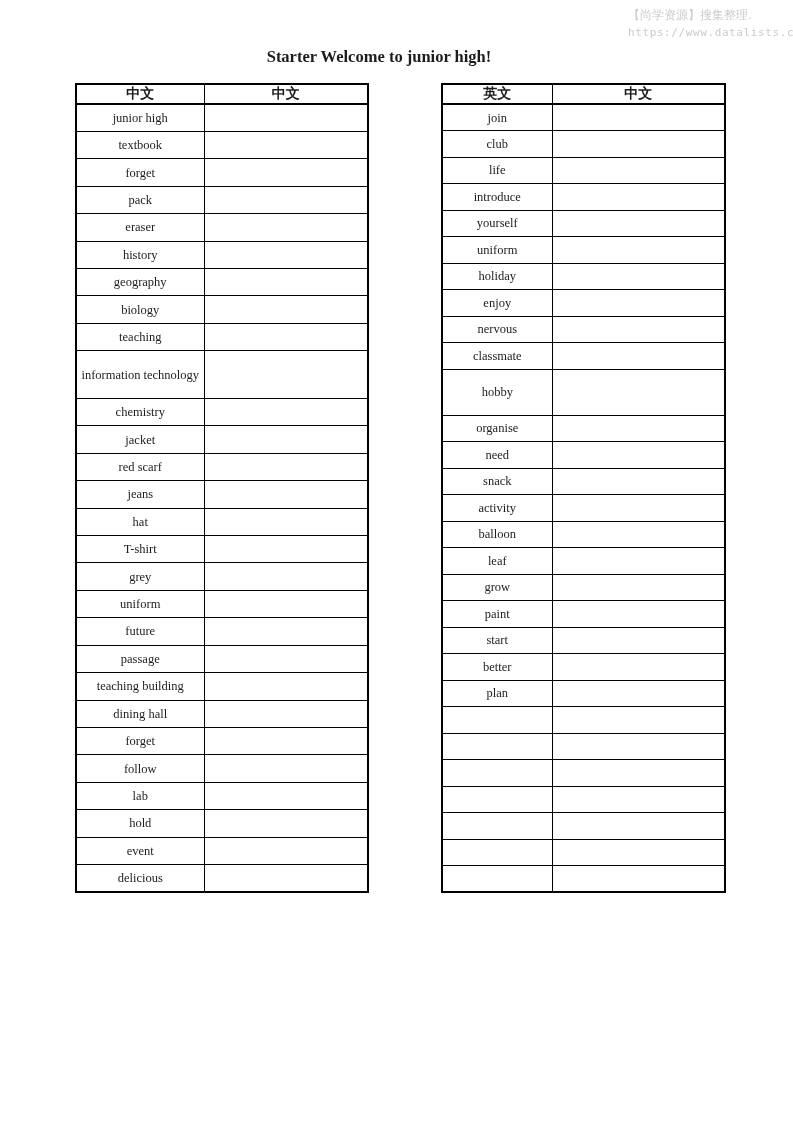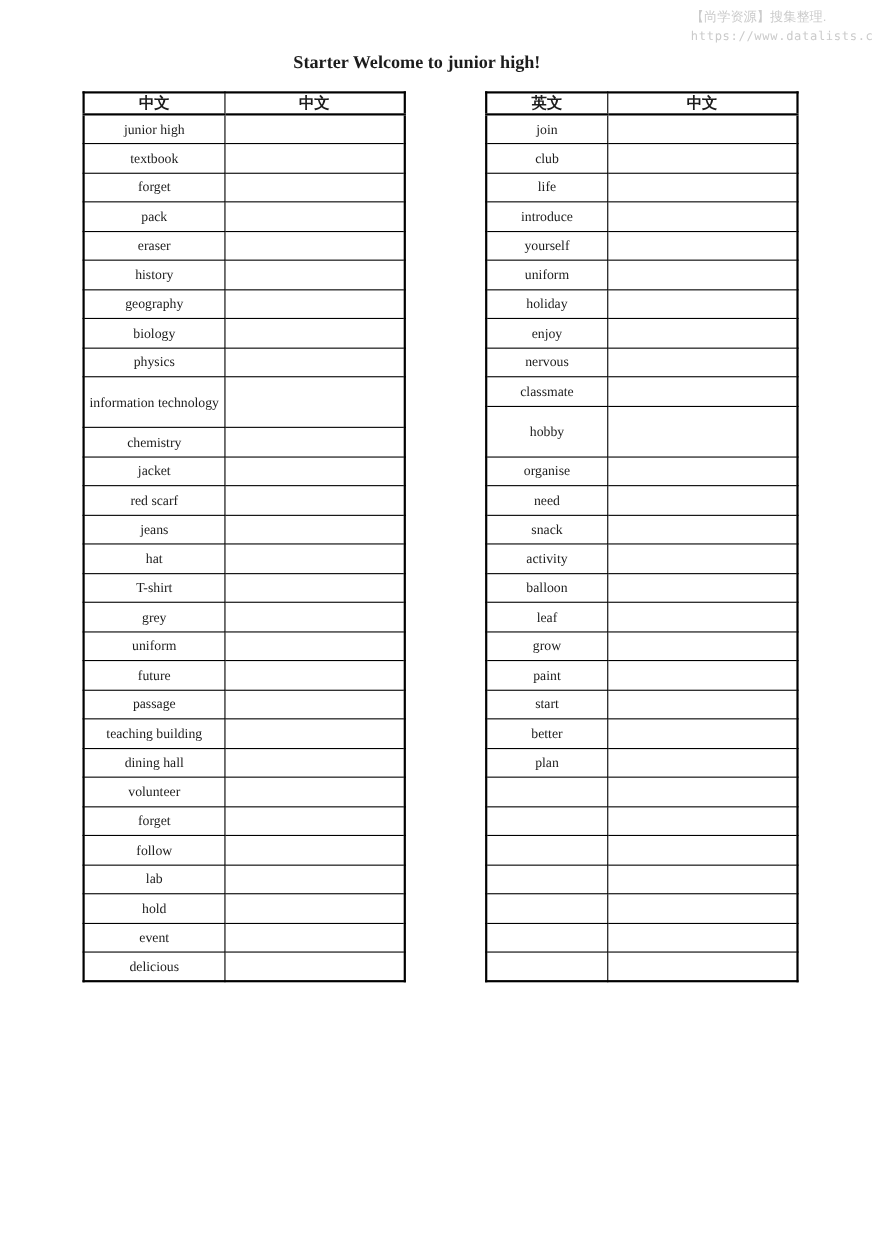--- a/index.html
+++ b/index.html
@@ -130,21 +130,21 @@
           <td class="en">geography</td>
           <td class="zh"></td>
         </tr>
 
         <tr>
           <td class="en">biology</td>
           <td class="zh"></td>
         </tr>
 
         <tr>
-          <td class="en">physics</td>
+          <td class="en">teaching</td>
           <td class="zh"></td>
         </tr>
 
         <tr class="tall">
           <td class="en">information technology</td>
           <td class="zh"></td>
         </tr>
 
         <tr>
           <td class="en">chemistry</td>
@@ -199,24 +199,20 @@
         <tr>
           <td class="en">teaching building</td>
           <td class="zh"></td>
         </tr>
 
         <tr>
           <td class="en">dining hall</td>
           <td class="zh"></td>
         </tr>
 
-        <tr>
-          <td class="en">volunteer</td>
-          <td class="zh"></td>
-        </tr>
 
         <tr>
           <td class="en">forget</td>
           <td class="zh"></td>
         </tr>
 
         <tr>
           <td class="en">follow</td>
           <td class="zh"></td>
         </tr>

